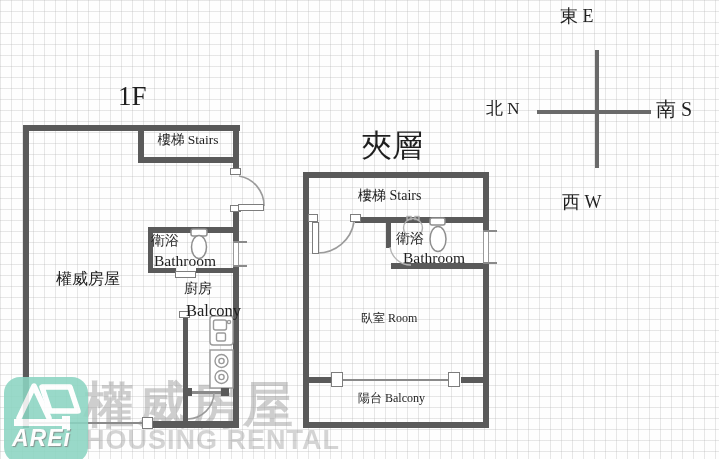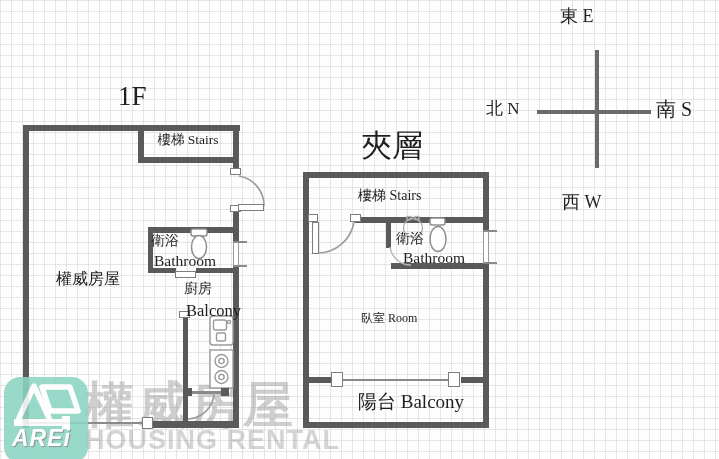--- a/index.html
+++ b/index.html
@@ -145,21 +145,21 @@
   <div class="lbl" style="left:154px;top:252px;font-size:15.5px">Bathroom</div>
   <div class="lbl" style="left:56px;top:270px;font-size:16px">權威房屋</div>
   <div class="lbl" style="left:184px;top:281px;font-size:14px">廚房</div>
   <div class="lbl" style="left:186px;top:302px;font-size:16.5px">Balcony</div>
 
   <div class="lbl" style="left:361px;top:129px;font-size:31px">夾層</div>
   <div class="lbl" style="left:358px;top:188px;font-size:14px">樓梯 Stairs</div>
   <div class="lbl" style="left:396px;top:231px;font-size:14px">衛浴</div>
   <div class="lbl" style="left:403px;top:249px;font-size:15.5px">Bathroom</div>
   <div class="lbl" style="left:361px;top:312px;font-size:12px">臥室 Room</div>
-  <div class="lbl" style="left:358px;top:392px;font-size:19px">陽台 Balcony</div>
+  <div class="lbl" style="left:358px;top:392px;font-size:12px">陽台 Balcony</div>
 
   <div class="compass-lbl" style="left:560px;top:4px">東 E</div>
   <div class="compass-lbl" style="left:486px;top:97px;font-size:17px">北 N</div>
   <div class="compass-lbl" style="left:656px;top:96px;font-size:20px">南 S</div>
   <div class="compass-lbl" style="left:562px;top:190px">西 W</div>
 
   <div id="logo">
     <svg width="84" height="86" viewBox="0 0 84 86">
       <polyline points="15,41 30,9 45,41" fill="none" stroke="#ffffff" stroke-width="5.5" stroke-linejoin="round" stroke-linecap="round"></polyline>
       <polygon points="38,10 66,10 74,34 46,34" fill="none" stroke="#ffffff" stroke-width="5.5" stroke-linejoin="round"></polygon>

